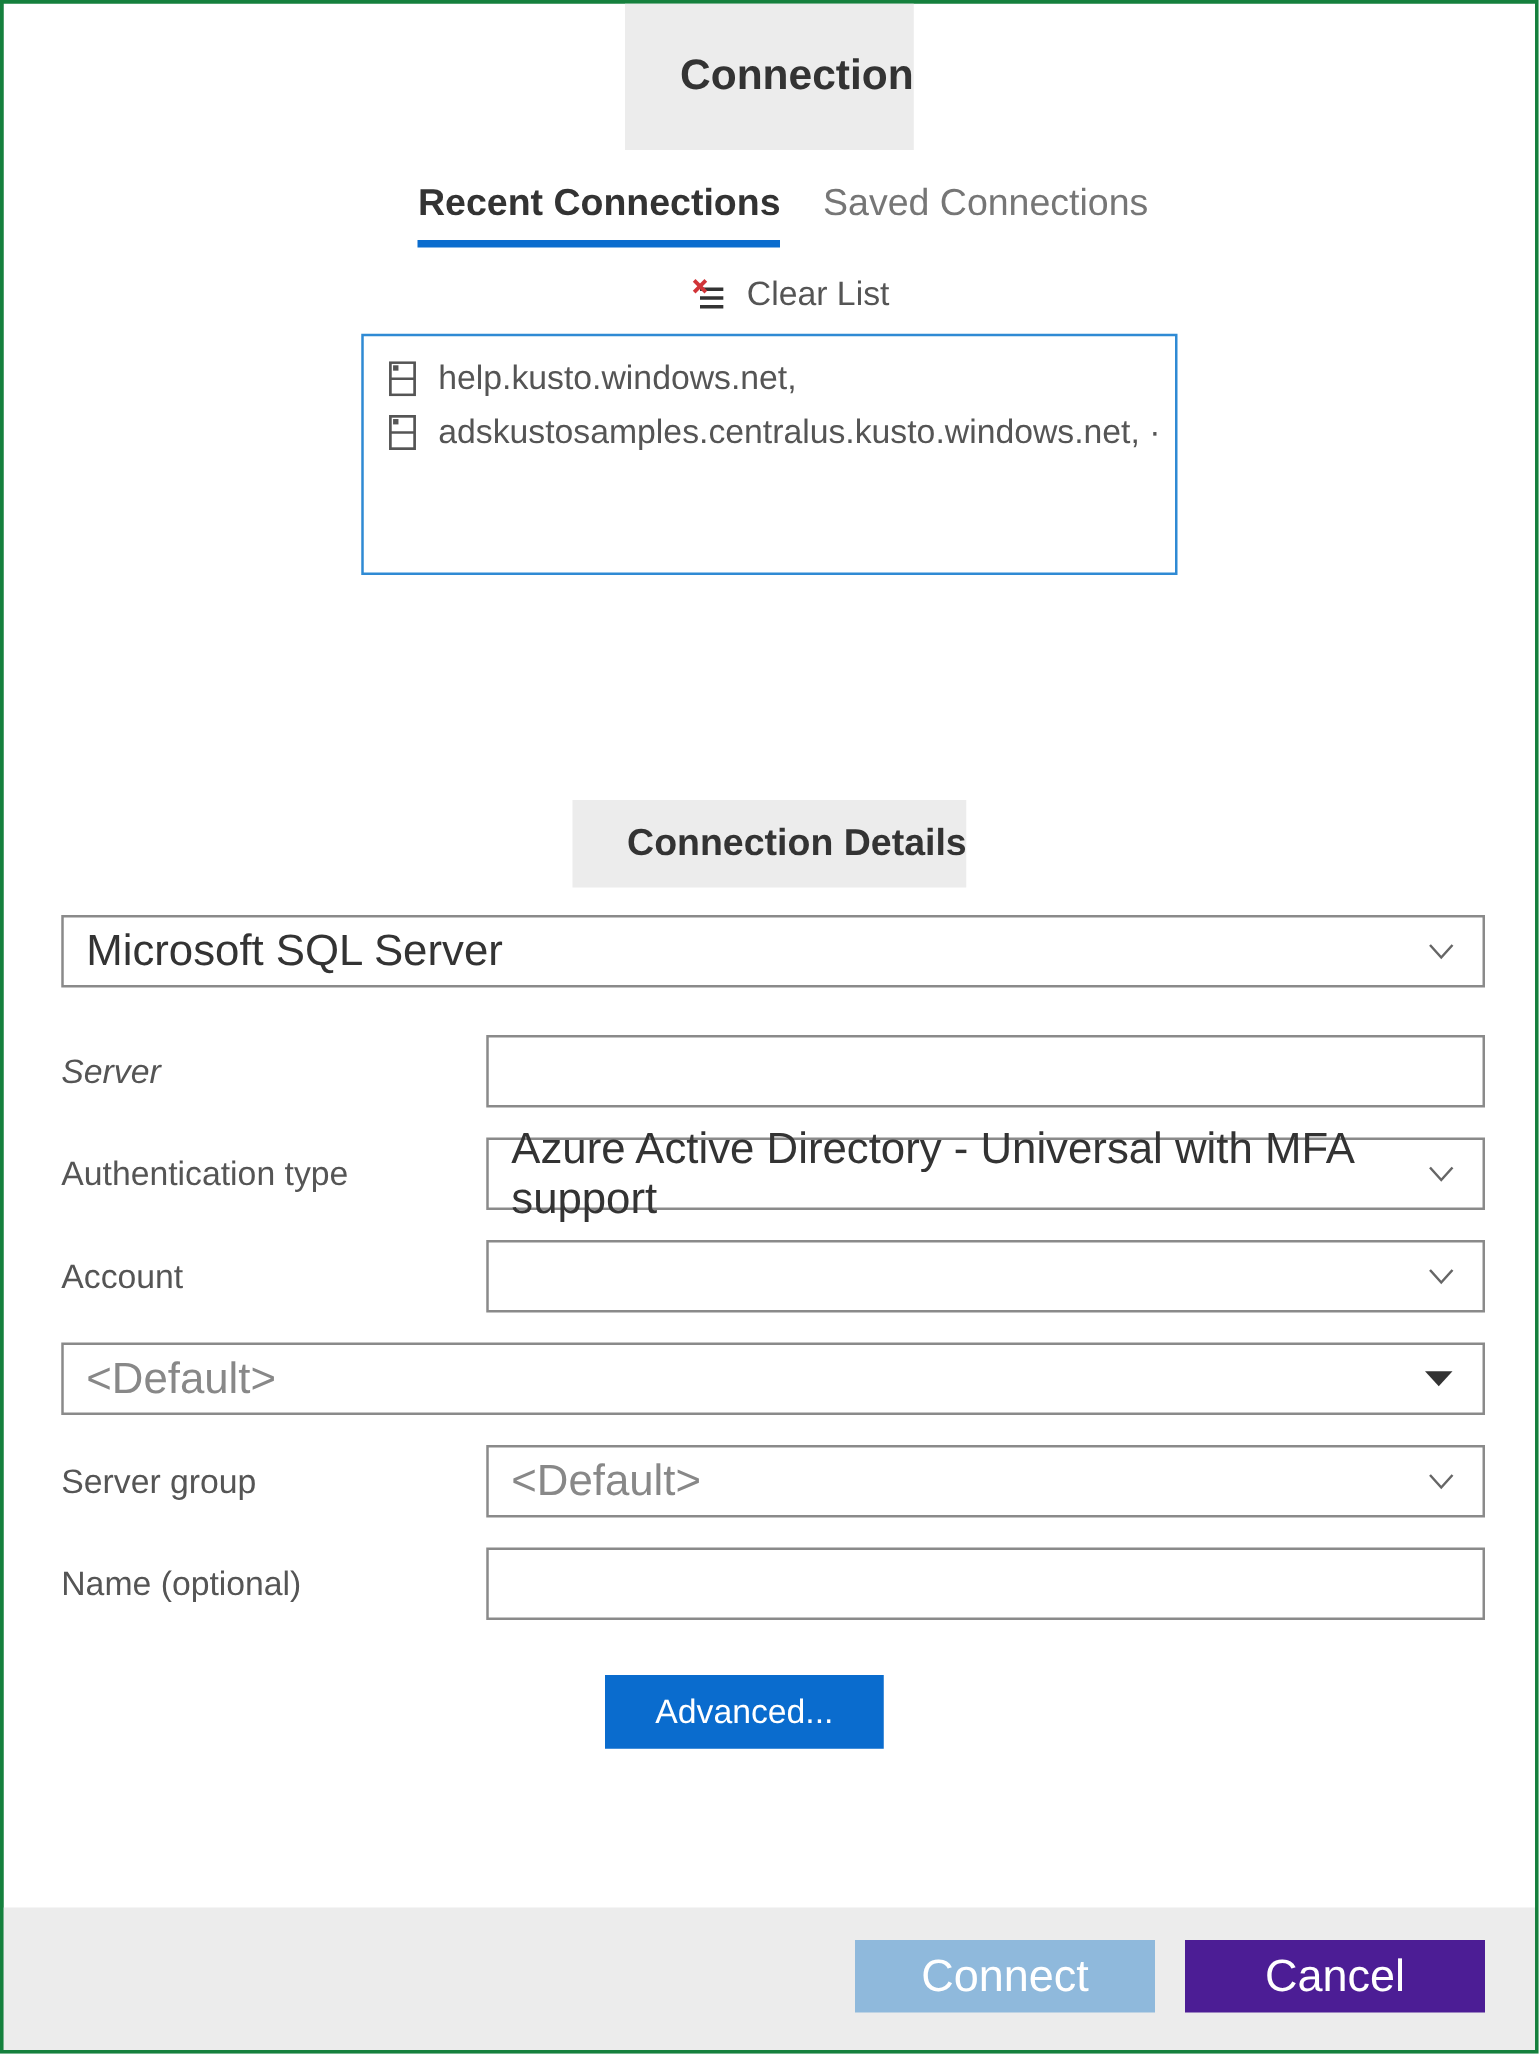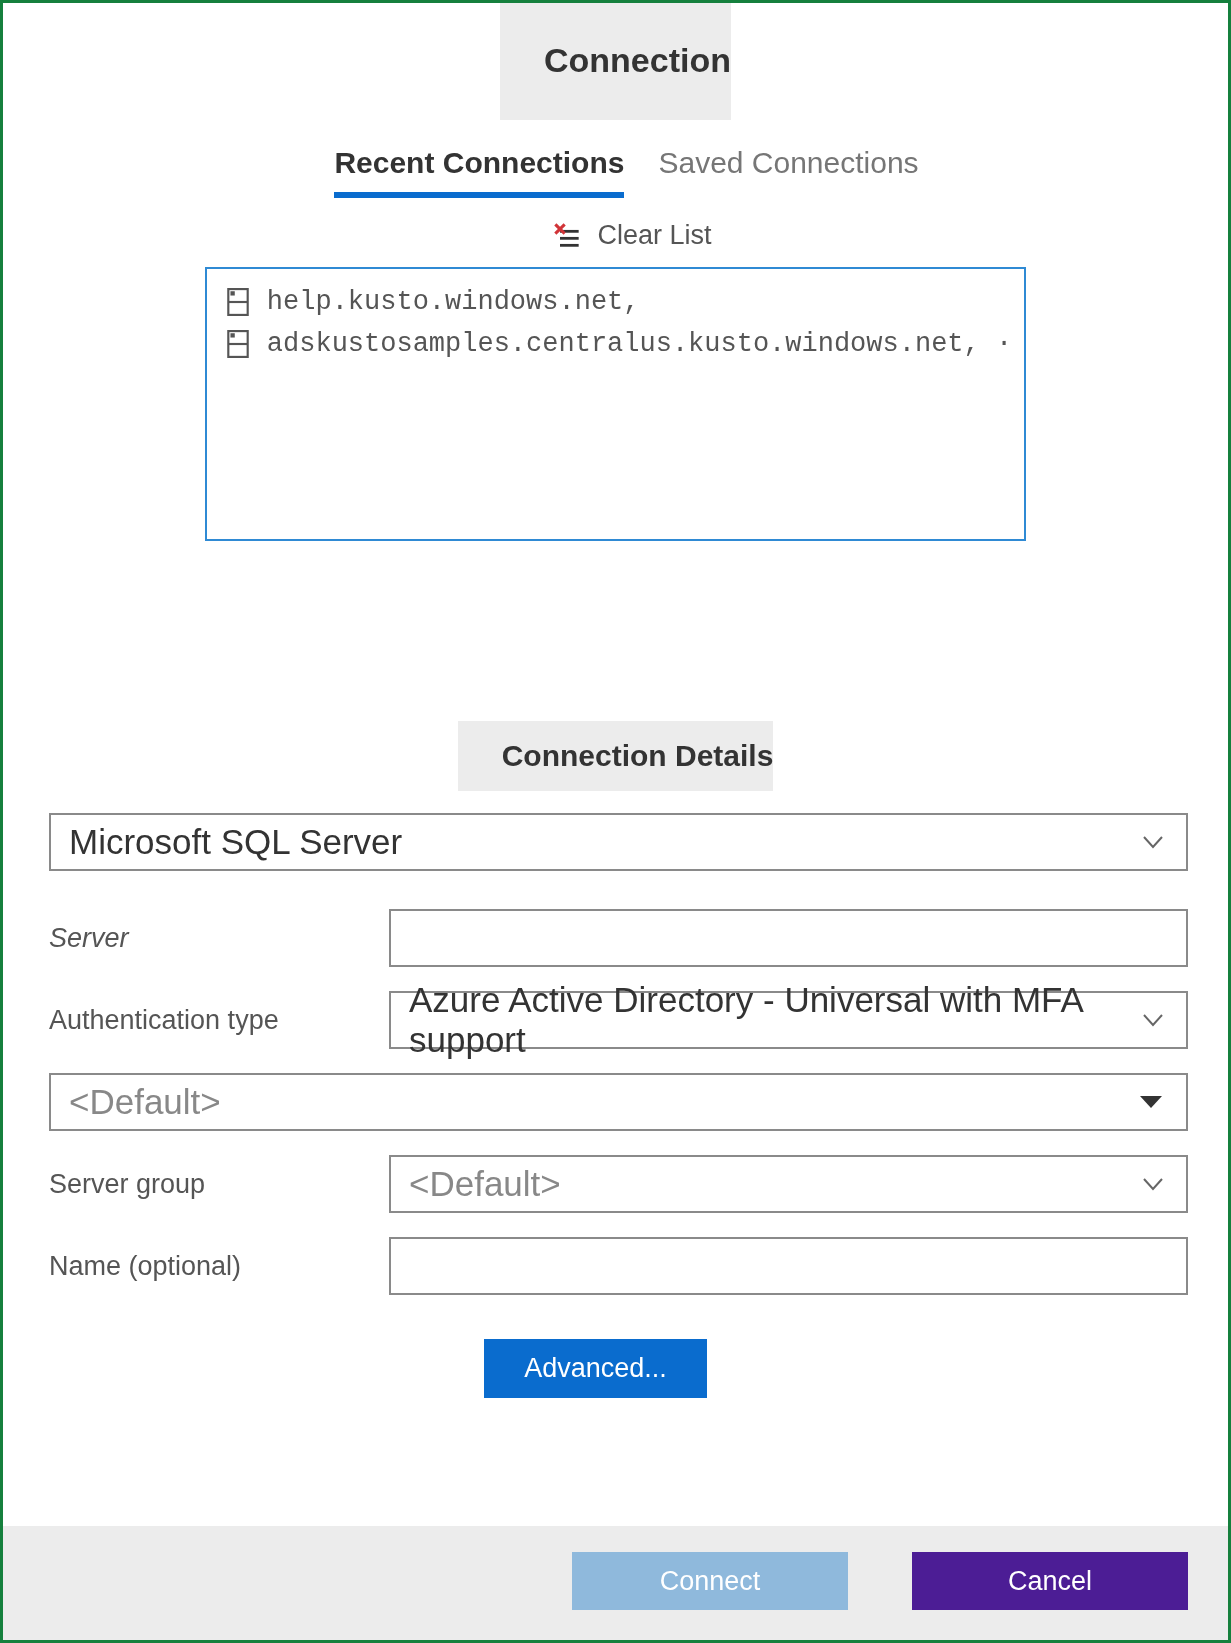--- a/index.html
+++ b/index.html
@@ -53,24 +53,23 @@
     padding: 22px 0 16px 34px;
   }
   .clear-icon svg { width: 28px; height: 28px; display:block; }
   .clear-label {
     font-size: 27px;
     color: #555;
   }
   .recent-box {
     margin: 0 18px 0 18px;
     border: 2px solid #2f8ad4;
-    height: 274px;
+    height: 193px;
     padding: 12px 0;
     overflow: hidden;
-    font-family: Liberation Mono, monospace;
   }
   .recent-item {
     display: flex; align-items: center;
     gap: 18px;
     padding: 6px 12px 6px 20px;
     font-size: 27px;
     color: #555;
     cursor: pointer;
   }
   .server-icon svg { width: 22px; height: 28px; display:block; }
@@ -133,24 +132,24 @@
     border: none;
   }
   .footer {
     position: absolute;
     left:0; right:0; bottom:0;
     background: #ececec;
     padding: 26px 40px 30px 0;
     display:flex; justify-content:flex-end; gap: 24px;
   }
   .btn-footer {
-    width: 276px; height: 58px;
+    width: 240px; height: 58px;
     display:flex; align-items:center; justify-content:center;
-    font-size: 27px;
-    color:#fff; border:none; cursor:pointer;margin-left:40px;
+    font-size: 36px;
+    color:#fff; border:none; cursor:pointer;
   }
   .btn-connect { background: #8fb9dc; }
   .btn-cancel  { background: #4c1d95; }
 </style>
 </head>
 <body>
 
 <div class="scale-wrap">
 <div class="window">
 
@@ -232,20 +231,31 @@
       <div class="ctrl">
         <span>Azure Active Directory - Universal with MFA support</span>
         <span class="chev">
               <svg viewBox="0 0 22 14">
                 <polyline points="2,2 11,12 20,2" fill="none" stroke="#666" stroke-width="2"></polyline>
               </svg>
             </span>
       </div>
     </div>
 
+    <div class="form-row">
+      <div class="form-label">Account</div>
+      <div class="ctrl">
+        <span></span>
+        <span class="chev">
+              <svg viewBox="0 0 22 14">
+                <polyline points="2,2 11,12 20,2" fill="none" stroke="#666" stroke-width="2"></polyline>
+              </svg>
+            </span>
+      </div>
+    </div>
 
     <div class="form-row">
       <div class="ctrl placeholder">
         <span>&lt;Default&gt;</span>
         <span class="tri"></span>
       </div>
     </div>
 
     <div class="form-row">
       <div class="form-label">Server group</div>

